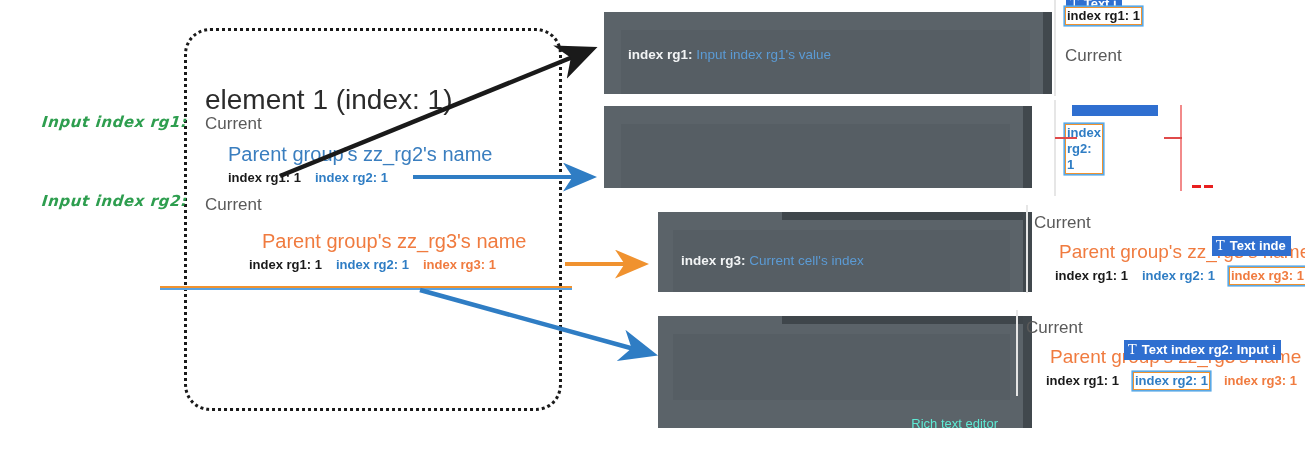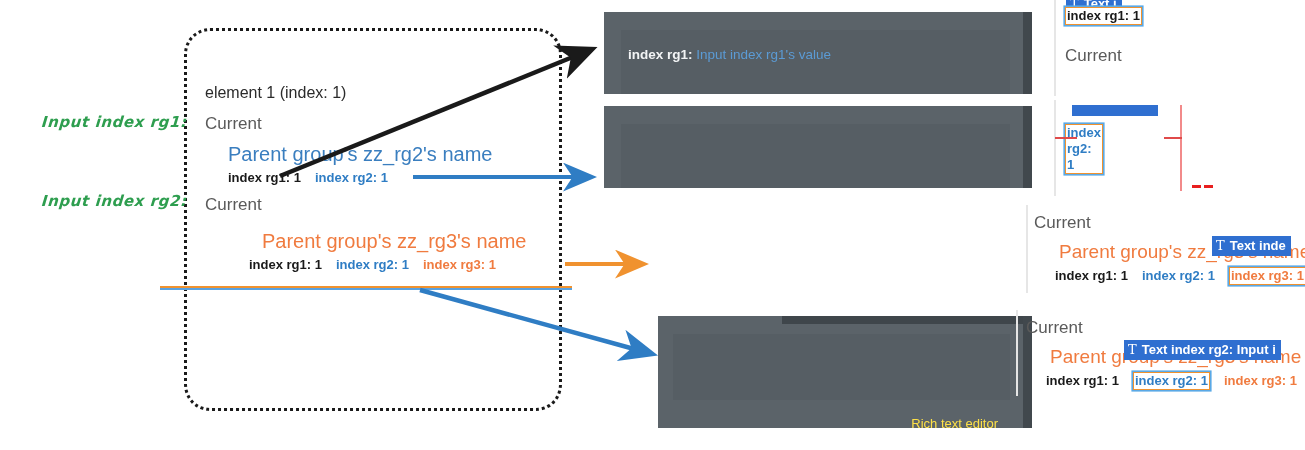--- a/index.html
+++ b/index.html
@@ -20,21 +20,21 @@
 
   
   .hand-label{
     position:absolute;color:#2e9e4f;font-size:15px;letter-spacing:.6px;
     font-family:"DejaVu Sans", sans-serif;font-style:italic;font-weight:600;
     white-space:nowrap;transform:skewX(-6deg);
   }
 
   
   .el-title{
-    position:absolute;left:205px;top:84px;font-size:16px;color:#2b2b2b;
+    position:absolute;left:205px;top:84px;font-size:28px;color:#2b2b2b;
     white-space:nowrap;font-weight:400;
   }
   .cur-1{position:absolute;left:205px;top:114px;font-size:17px;color:#5a5a5a;}
   .cur-2{position:absolute;left:205px;top:195px;font-size:17px;color:#5a5a5a;}
 
   .grp2-name{
     position:absolute;left:228px;top:143px;font-size:20px;color:#3a7ebf;
     white-space:nowrap;
   }
   .grp2-row{
@@ -68,21 +68,21 @@
   .panel{position:absolute;background:#5b6369;overflow:hidden;}
   .panel .tophdr{position:absolute;right:0;top:0;height:8px;background:#3f464b;}
   .panel .inner{position:absolute;background:#565e64;}
   .panel .scroll{position:absolute;right:0;top:0;bottom:0;width:9px;background:#41484d;}
   .ptext{
     position:absolute;font-size:13.5px;white-space:nowrap;font-weight:700;
   }
   .ptext .lbl{color:#f2f4f5;}
   .ptext .val{color:#5b9bd5;font-weight:400;}
   .rte-note{
-    position:absolute;font-size:13px;color:#fde047;white-space:nowrap;
+    position:absolute;font-size:13px;color:#5eead4;white-space:nowrap;
   }
 
   
   .arrows{position:absolute;left:0;top:0;width:1305px;height:450px;pointer-events:none;}
 
   
   .snip{position:absolute;}
   .snip .cur{font-size:17px;color:#5a5a5a;white-space:nowrap;}
   .snip .gname{font-size:19px;color:#f07b3f;white-space:nowrap;}
   .snip .row{font-size:13px;white-space:nowrap;font-weight:700;}
@@ -139,34 +139,43 @@
   <div class="grp3-row">
     <span class="k-black">index rg1:</span>
     <span class="k-black">1</span><span class="sp"></span><span class="k-blue">index rg2:</span>
     <span class="k-blue">1</span><span class="sp"></span><span class="k-orange">index rg3:</span>
     <span class="k-orange">1</span>
   </div>
 
   <div class="rule-blue"></div>
   <div class="rule-orange"></div>
 
-  <div class="panel" style="left:604px;top:12px;width:428px;height:82px;">
+  <div class="panel" style="left:604px;top:12px;width:428px;height:82px;padding-left:20px;">
     <div class="inner" style="left:17px;top:18px;right:22px;bottom:0;"></div>
     <div class="scroll"></div>
     <div class="ptext" style="left:24px;top:35px;">
       <span class="lbl">index rg1:</span>
       <span class="val">Input index rg1's value</span>
     </div>
   </div>
 
   <div class="panel" style="left:604px;top:106px;width:428px;height:82px;">
     <div class="inner" style="left:17px;top:18px;right:22px;bottom:0;"></div>
     <div class="scroll"></div>
   </div>
 
+  <div class="panel" style="left:658px;top:212px;width:374px;height:80px;">
+    <div class="tophdr" style="width:250px;"></div>
+    <div class="inner" style="left:15px;top:18px;right:22px;bottom:0;"></div>
+    <div class="scroll"></div>
+    <div class="ptext" style="left:23px;top:41px;">
+      <span class="lbl">index rg3:</span>
+      <span class="val">Current cell's index</span>
+    </div>
+  </div>
 
   <div class="panel" style="left:658px;top:316px;width:374px;height:112px;">
     <div class="tophdr" style="width:250px;"></div>
     <div class="inner" style="left:15px;top:18px;right:22px;bottom:28px;"></div>
     <div class="scroll"></div>
     <div class="rte-note" style="right:34px;bottom:-3px;">Rich text editor</div>
   </div>
 
   <div class="leftedge" style="left:1054px;top:0;height:96px;"></div>
   <div class="snip" style="left:1054px;top:0;">

